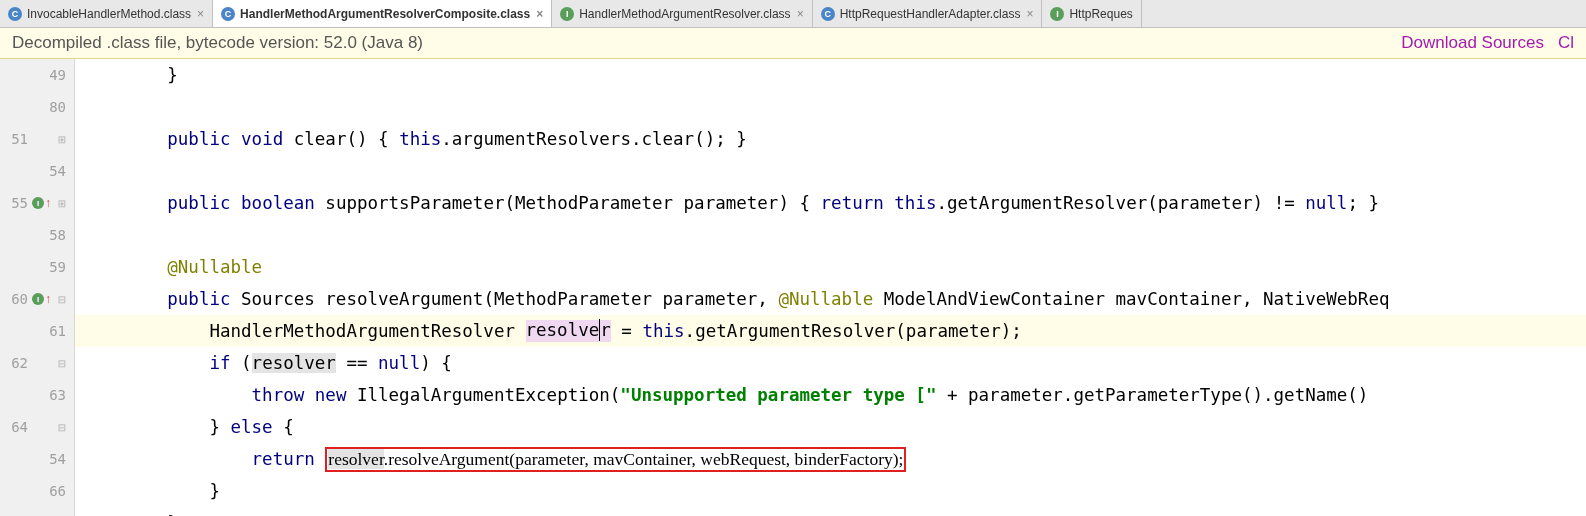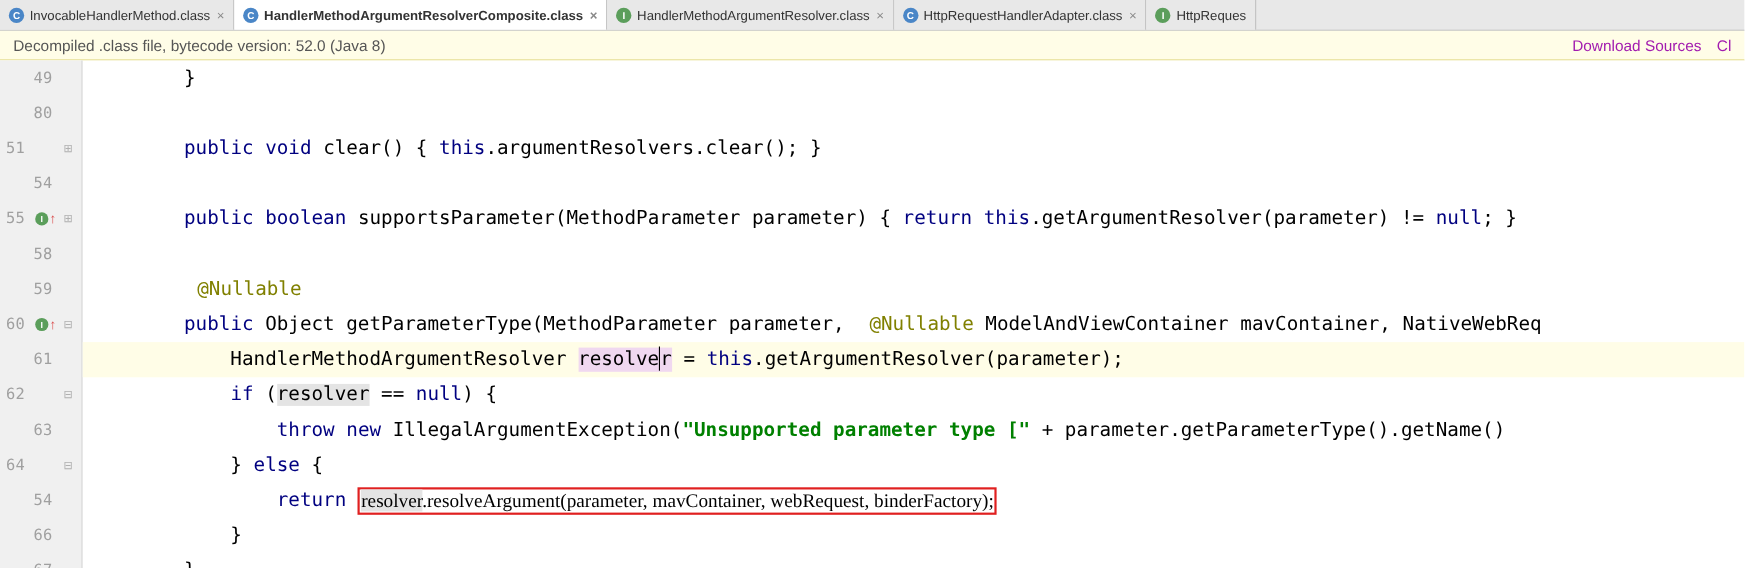--- a/index.html
+++ b/index.html
@@ -51,21 +51,21 @@
       font-size: 12px;
       cursor: pointer;
     }
     .info-bar {
       display: flex;
       justify-content: space-between;
       align-items: flex-end;
       background: #fffde7;
       border-bottom: 1px solid #e0d880;
       padding: 5px 12px;
-      font-size: 14px;
+      font-size: 17px;
       color: #555;
     }
     .info-bar-right {
       display: flex;
       gap: 14px;
       align-items: center;
     }
     .info-link { color: #a21caf; cursor: pointer; }
     .editor {
       display: flex;
@@ -83,22 +83,22 @@
       height: 32px;
       padding: 0 4px 0 0;
       justify-content: flex-end;
       position: relative;
     }
     .line-num {
       color: #a0a0a0;
       font-family: "Consolas", "Monaco", monospace;
       font-size: 14px;
       width: 28px;
-      text-align: center;
-      margin-right: 17px;
+      text-align: right;
+      margin-right: 4px;
     }
     .gutter-mark {
       position: absolute;
       left: 32px;
       display: flex;
       align-items: center;
       gap: 1px;
     }
     .mark-i {
       width: 12px;
@@ -132,21 +132,21 @@
     }
     .code-line {
       height: 32px;
       display: flex;
       align-items: center;
       white-space: pre;
       padding-left: 8px;
     }
     .code-line.hl { background: #fffde7; }
     .kw { color: #000080; font-weight: normal; }
-    .ann { color: #808000; margin-left: 12px; }
+    .ann { color: #808000; }
     .str { color: #008000; font-weight: bold; }
     .plain { color: #000; }
     .usage { background: #e4e4e4; }
     .usage-w { background: #f0d8f0; }
     .red-box {
       border: 2.5px solid #e02020;
       padding: 0 1px;
       font-family: Liberation Serif, serif;
     }
     .cursor-mark {
@@ -260,21 +260,21 @@
   </div>
 
   <div class="code-area">
     <div class="code-line"><span class="plain">        }</span></div>
     <div class="code-line"></div>
     <div class="code-line"><span class="plain">        </span><span class="kw">public</span><span class="plain"> </span><span class="kw">void</span><span class="plain"> clear() { </span><span class="kw">this</span><span class="plain">.argumentResolvers.clear(); }</span></div>
     <div class="code-line"></div>
     <div class="code-line"><span class="plain">        </span><span class="kw">public</span><span class="plain"> </span><span class="kw">boolean</span><span class="plain"> supportsParameter(MethodParameter parameter) { </span><span class="kw">return</span><span class="plain"> </span><span class="kw">this</span><span class="plain">.getArgumentResolver(parameter) != </span><span class="kw">null</span><span class="plain">; }</span></div>
     <div class="code-line"></div>
     <div class="code-line"><span class="plain">        </span><span class="ann">@Nullable</span></div>
-    <div class="code-line"><span class="plain">        </span><span class="kw">public</span><span class="plain"> Object getParameterType(MethodParameter parameter, </span><span class="ann">@Nullable</span><span class="plain"> ModelAndViewContainer mavContainer, NativeWebReq</span></div>
+    <div class="code-line"><span class="plain">        </span><span class="kw">public</span><span class="plain"> Sources resolveArgument(MethodParameter parameter, </span><span class="ann">@Nullable</span><span class="plain"> ModelAndViewContainer mavContainer, NativeWebReq</span></div>
     <div class="code-line hl"><span class="plain">            HandlerMethodArgumentResolver </span><span class="plain usage-w"><span>resolve</span><span class="cursor-mark"></span><span>r</span></span><span class="plain"> = </span><span class="kw">this</span><span class="plain">.getArgumentResolver(parameter);</span></div>
     <div class="code-line"><span class="plain">            </span><span class="kw">if</span><span class="plain"> (</span><span class="plain usage">resolver</span><span class="plain"> == </span><span class="kw">null</span><span class="plain">) {</span></div>
     <div class="code-line"><span class="plain">                </span><span class="kw">throw</span><span class="plain"> </span><span class="kw">new</span><span class="plain"> IllegalArgumentException(</span><span class="str">"Unsupported parameter type ["</span><span class="plain"> + parameter.getParameterType().getName() </span></div>
     <div class="code-line"><span class="plain">            } </span><span class="kw">else</span><span class="plain"> {</span></div>
     <div class="code-line"><span class="plain">                </span><span class="kw">return</span><span class="plain"> </span><span class="red-box"><span class="plain usage">resolver</span><span class="plain">.resolveArgument(parameter, mavContainer, webRequest, binderFactory);</span></span></div>
     <div class="code-line"><span class="plain">            }</span></div>
     <div class="code-line"><span class="plain">        }</span></div>
   </div>
 </div>
 

